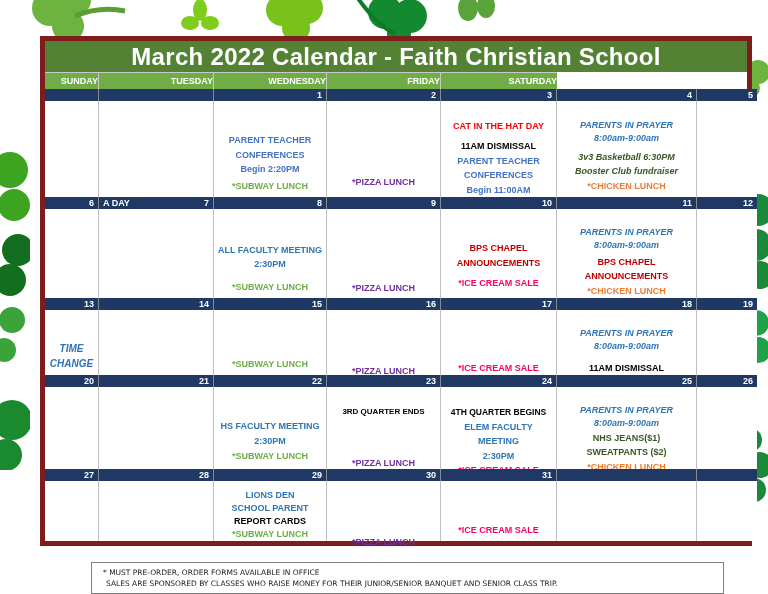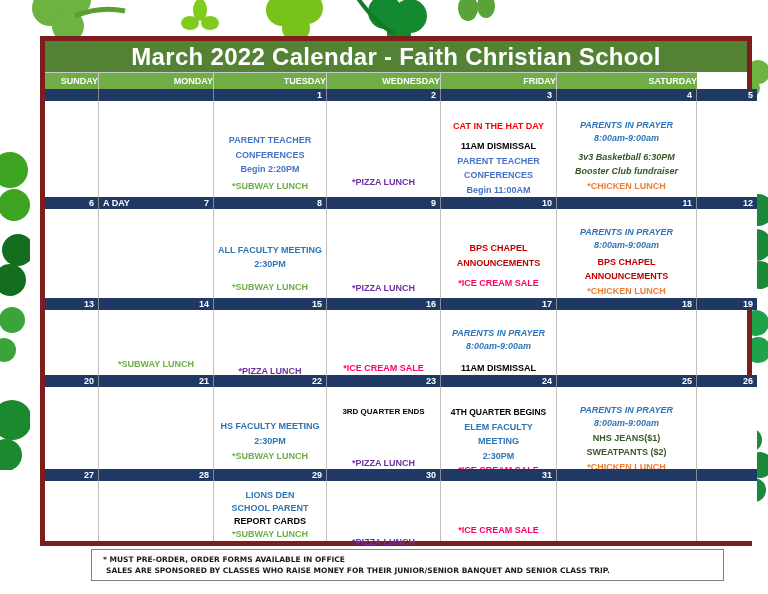--- a/index.html
+++ b/index.html
@@ -55,23 +55,23 @@
   .c-pink { color: #ff0066; }
   .c-orange { color: #ed7d31; }
   .c-olive { color: #375623; }
   .c-olive2 { color: #385723; }
   .ital { font-style: italic; }
   .spacer { flex: 1; }
   .gap { height: 8px; }
   .gap2 { height: 14px; }
 
   .footnote {
-    position: absolute; left: 91px; top: 549px; width: 633px; height: 32px;
+    position: absolute; left: 91px; top: 562px; width: 633px; height: 32px;
     border: 1px solid #7f7f7f; background: #fff; z-index: 2;
-    font-size: 7.5px; font-weight: bold; color: #1a1a1a; padding: 4px 0 0 11px; line-height: 11px;
+    font-size: 7.5px; font-weight: normal; color: #1a1a1a; padding: 4px 0 0 11px; line-height: 11px;
     font-family: "DejaVu Sans", sans-serif;
   }
 </style>
 </head>
 <body>
 
 <div class="clover" style="left:20px;top:-14px;">
   <svg width="110" height="60" viewBox="0 0 110 60">
       <g fill="#6cb33f">
         <circle cx="30" cy="22" r="18"></circle>
@@ -170,21 +170,20 @@
         <circle cx="16" cy="305" r="16"></circle>
       </g>
     </svg>
 </div>
 
 <div class="calendar">
   <div class="title-bar">March 2022 Calendar - Faith Christian School</div>
 
   <div class="grid">
     <div class="dow">SUNDAY</div>
-    <div class="dow">MONDAY</div>
     <div class="dow">TUESDAY</div>
     <div class="dow">WEDNESDAY</div>
     <div class="dow">FRIDAY</div>
     <div class="dow">SATURDAY</div>
   </div>
 
   <div class="grid row-week1">
     <div class="datebar"></div>
     <div class="datebar"></div>
     <div class="datebar">1</div>
@@ -270,20 +269,25 @@
 
   <div class="grid row-week3">
     <div class="datebar">13</div>
     <div class="datebar">14</div>
     <div class="datebar">15</div>
     <div class="datebar">16</div>
     <div class="datebar">17</div>
     <div class="datebar">18</div>
     <div class="datebar">19</div>
 
+    <div class="cell" style="font-size:10px;">
+      <div class="gap2"></div>
+      <span class="c-blue2 ital">TIME</span>
+      <span class="c-blue2 ital">CHANGE</span>
+    </div>
     <div class="cell"></div>
     <div class="cell">
       <div class="spacer"></div>
       <span class="c-green" style="margin-bottom:4px">*SUBWAY LUNCH</span>
     </div>
     <div class="cell">
       <div class="spacer"></div>
       <span class="c-purple" style="margin-bottom:2px">*PIZZA LUNCH</span>
     </div>
     <div class="cell">

